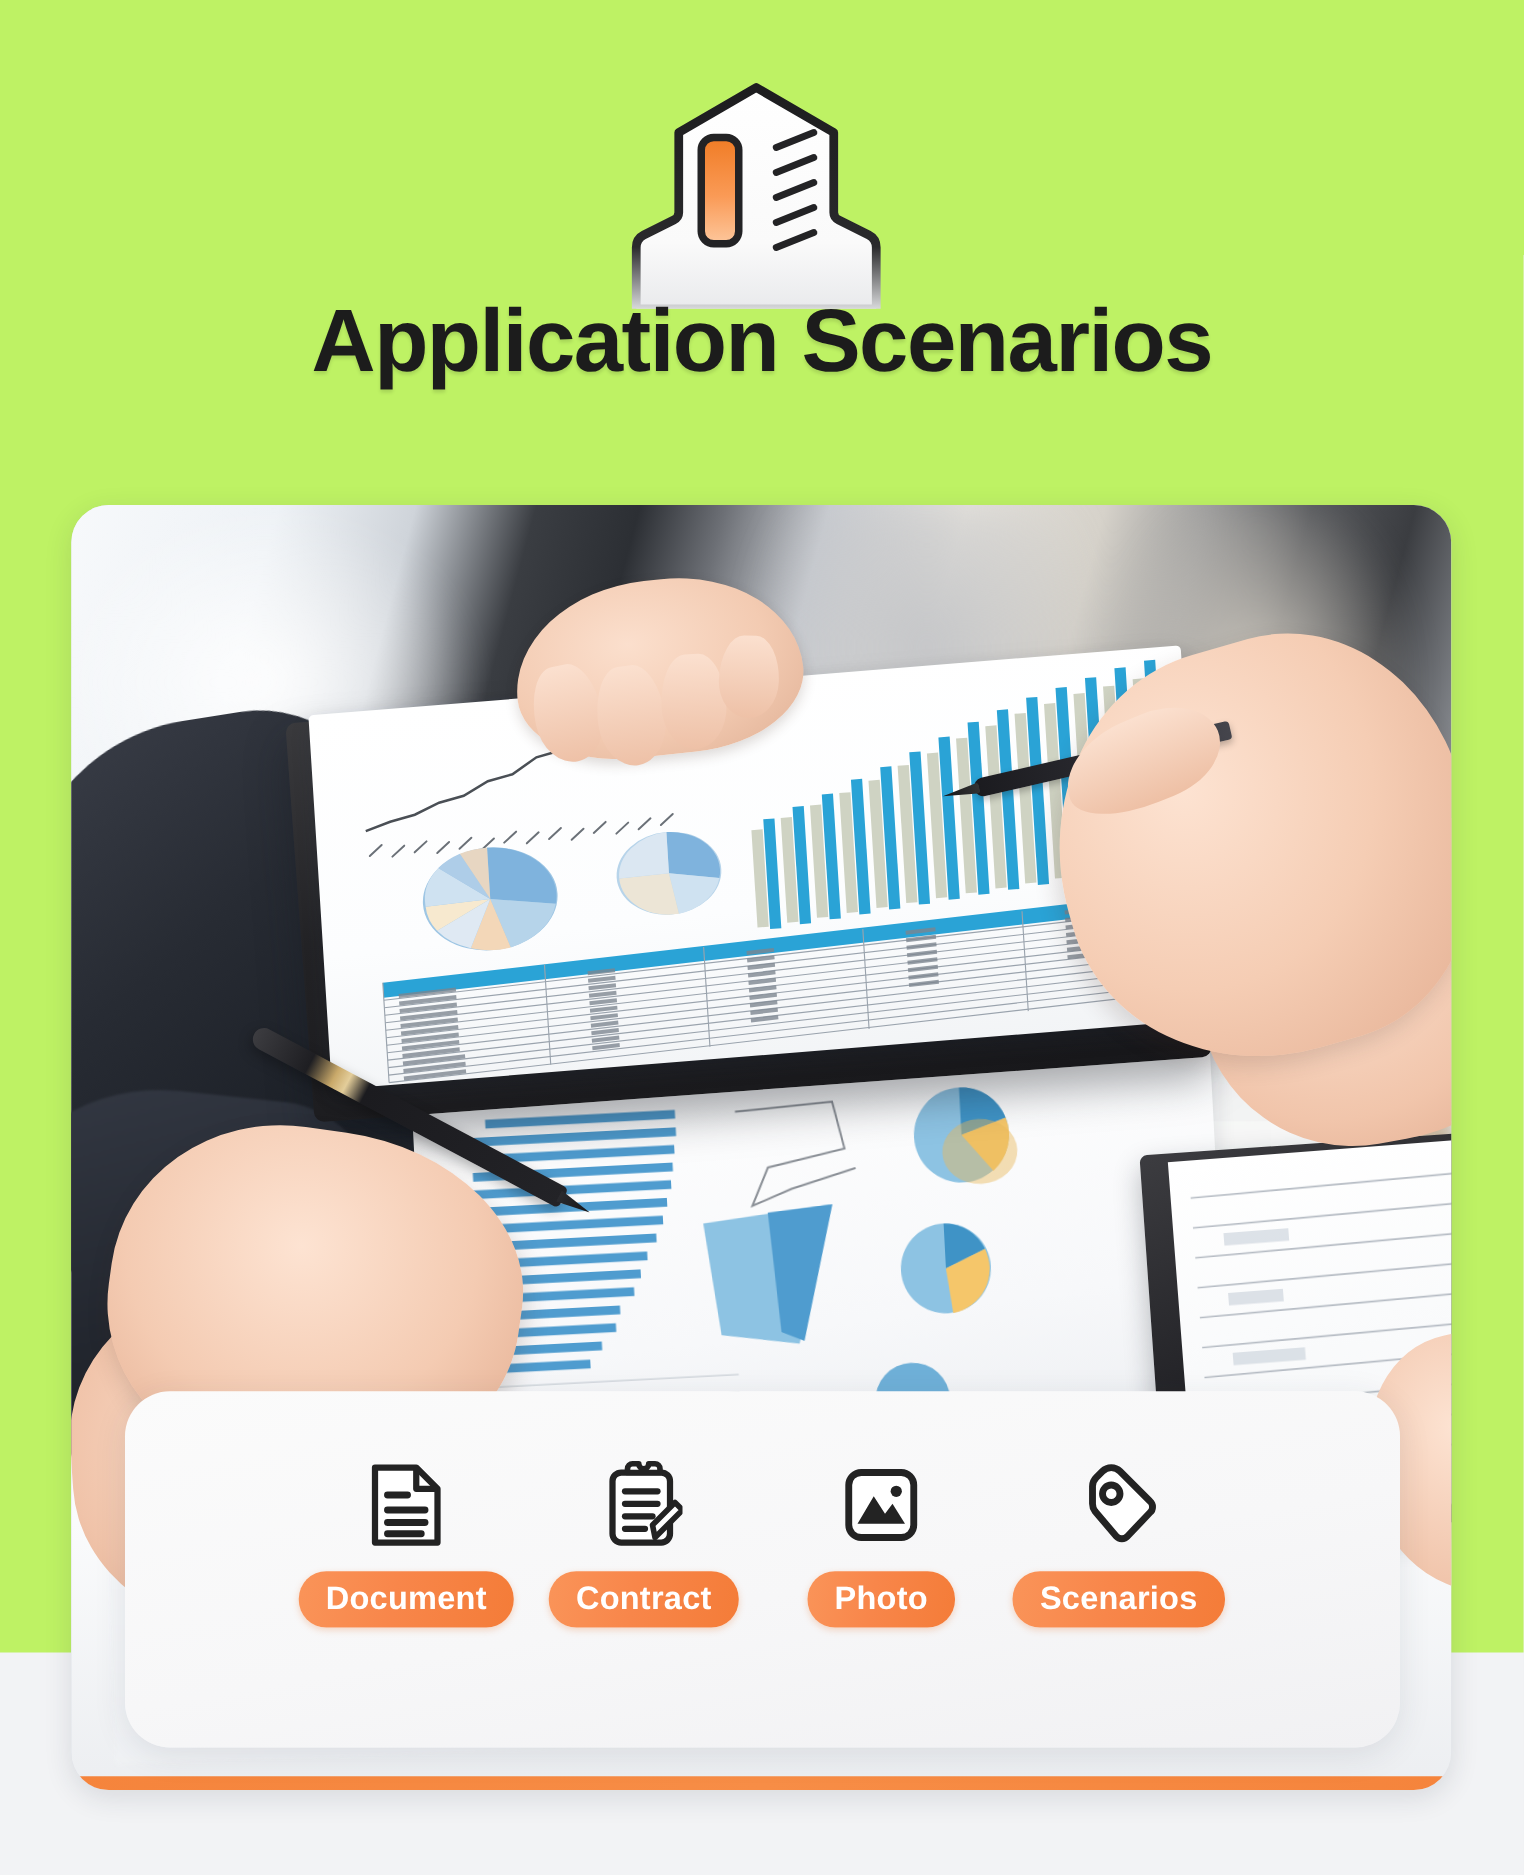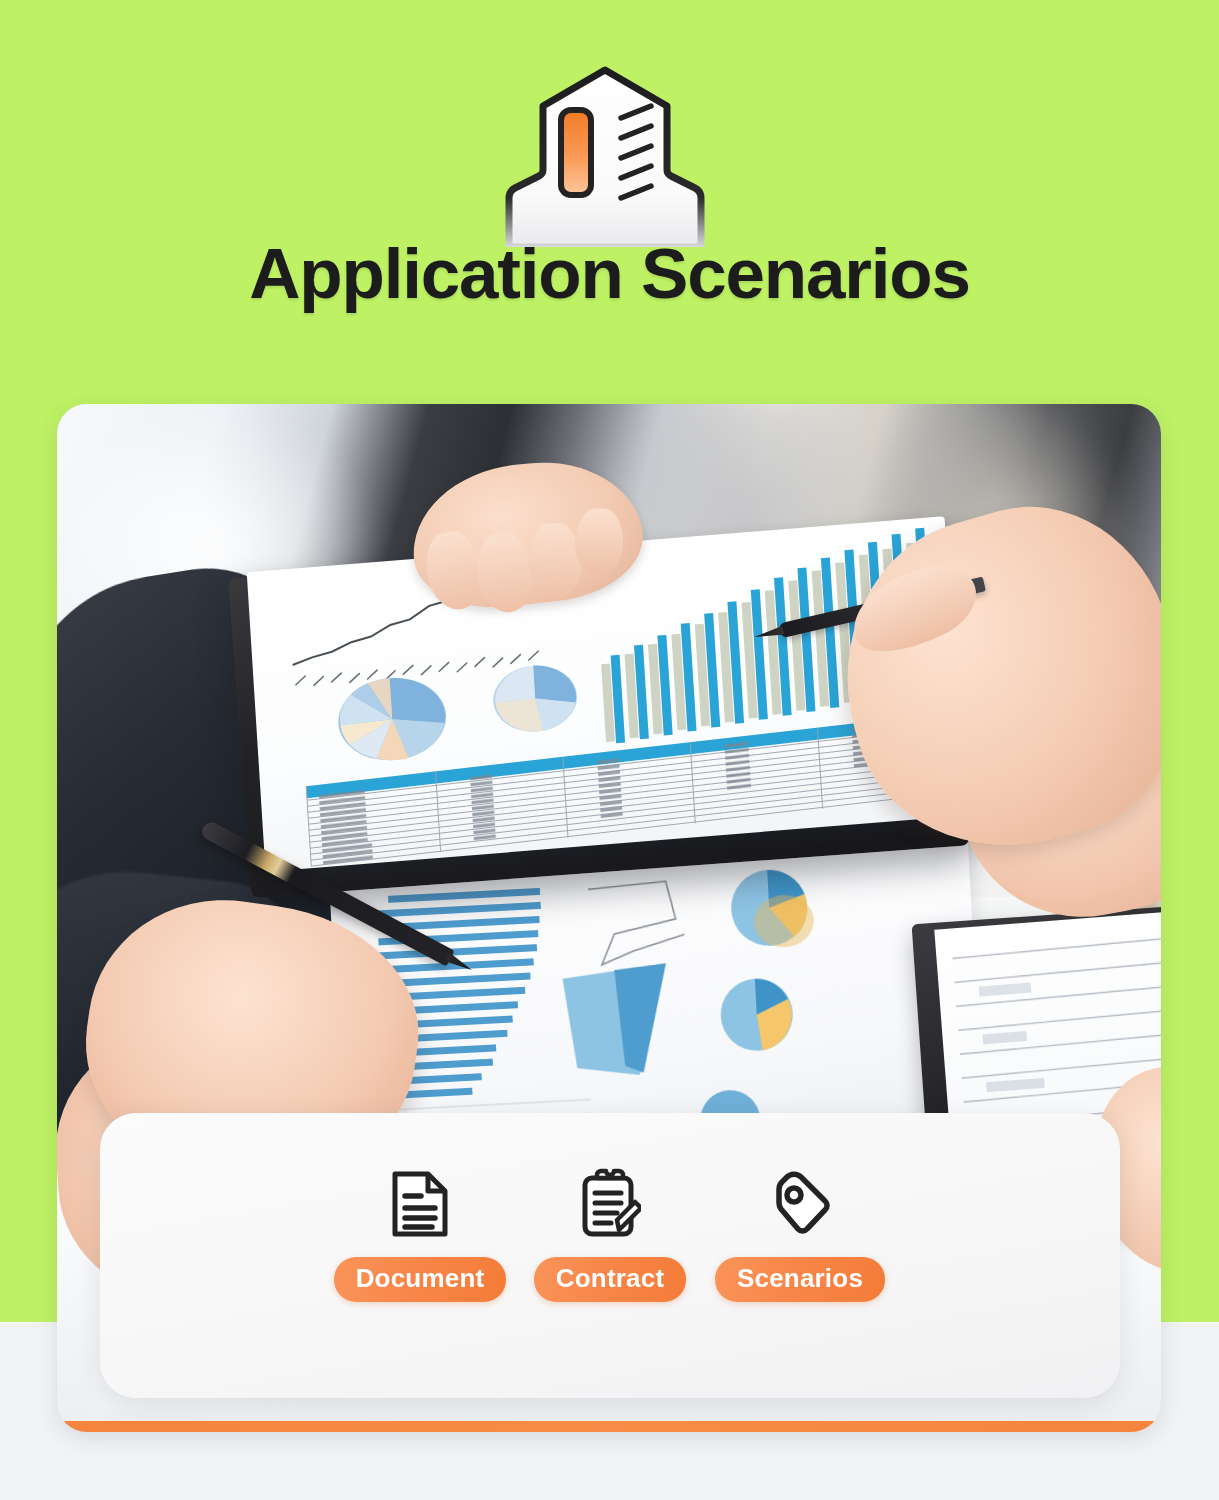--- a/index.html
+++ b/index.html
@@ -832,20 +832,30 @@
               <line x1="16" y1="35" x2="42" y2="35"></line>
               <line x1="16" y1="45" x2="38" y2="45"></line>
               <line x1="16" y1="55" x2="32" y2="55"></line>
             </g>
             <path d="M40 62 L38 52 L56 34 L62 40 L44 58 Z" fill="#fff" stroke="#232323" stroke-width="4.5" stroke-linejoin="round"></path>
           </svg>
         </span>
         <span class="tag-pill">Contract</span>
       </div>
 
+      <div class="tag-item">
+        <span class="tag-icon">
+          <svg viewBox="0 0 62 62" width="62" height="62">
+            <rect x="5" y="5" width="52" height="52" rx="10" fill="#fff" stroke="#232323" stroke-width="5.5"></rect>
+            <circle cx="43" cy="20" r="4.5" fill="#232323"></circle>
+            <path d="M12 46 L25 24 L34 38 L40 30 L50 46 Z" fill="#232323"></path>
+          </svg>
+        </span>
+        <span class="tag-pill">Photo</span>
+      </div>
 
 
       <div class="tag-item">
         <span class="tag-icon">
           <svg viewBox="0 0 62 70" width="62" height="70">
             <path d="M10 20 a10 10 0 0 1 3 -7 l5 -5 a10 10 0 0 1 14 0 L56 32 a6 6 0 0 1 0 9 L38 60 a6 6 0 0 1 -9 0 L12 40 a10 10 0 0 1 -2 -6 Z" fill="#fff" stroke="#232323" stroke-width="5.5" stroke-linejoin="round"></path>
             <circle cx="25" cy="26" r="7" fill="#fff" stroke="#232323" stroke-width="5.5"></circle>
           </svg>
         </span>
         <span class="tag-pill">Scenarios</span>

